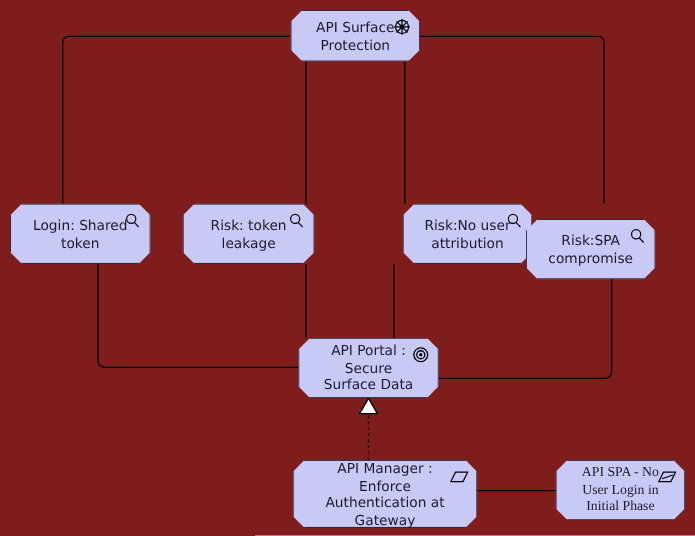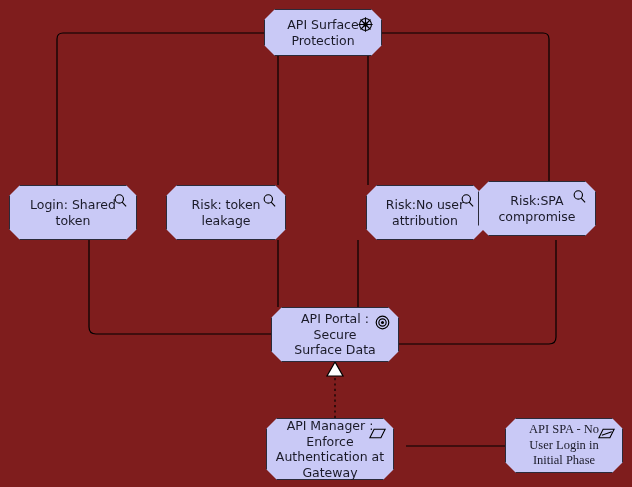--- a/index.html
+++ b/index.html
@@ -86,21 +86,21 @@
     <span class="ico">
       <svg viewBox="0 0 20 20">
         <circle cx="8.6" cy="8.2" r="4.9" fill="none" stroke="#000" stroke-width="1.3"></circle>
         <line x1="11.9" y1="11.9" x2="16.6" y2="17" stroke="#000" stroke-width="1.3"></line>
       </svg>
     </span>
     <span class="label">Risk:No user
 attribution</span>
   </div>
 
-  <div class="node" style="left:478px;top:181px;width:118px;height:55px;">
+  <div class="node" style="left:478px;top:199px;width:118px;height:55px;">
     <span class="ico">
       <svg viewBox="0 0 20 20">
         <circle cx="8.6" cy="8.2" r="4.9" fill="none" stroke="#000" stroke-width="1.3"></circle>
         <line x1="11.9" y1="11.9" x2="16.6" y2="17" stroke="#000" stroke-width="1.3"></line>
       </svg>
     </span>
     <span class="label">Risk:SPA
 compromise</span>
   </div>
 
@@ -110,21 +110,21 @@
         <circle cx="10" cy="10" r="7.4" fill="none" stroke="#000" stroke-width="1.4"></circle>
         <circle cx="10" cy="10" r="4.3" fill="none" stroke="#000" stroke-width="1.4"></circle>
         <circle cx="10" cy="10" r="1.8" fill="#000"></circle>
       </svg>
     </span>
     <span class="label">API Portal :
 Secure
 Surface Data</span>
   </div>
 
-  <div class="node" style="left:266px;top:418px;width:128px;height:62px;">
+  <div class="node" style="left:266px;top:418px;width:168px;height:62px;">
     <span class="ico">
       <svg viewBox="0 0 20 20">
         <polygon points="6,5 19,5 14,15 1,15" fill="none" stroke="#000" stroke-width="1.3"></polygon>
       </svg>
     </span>
     <span class="label">API Manager :
 Enforce
 Authentication at
 Gateway</span>
   </div>

